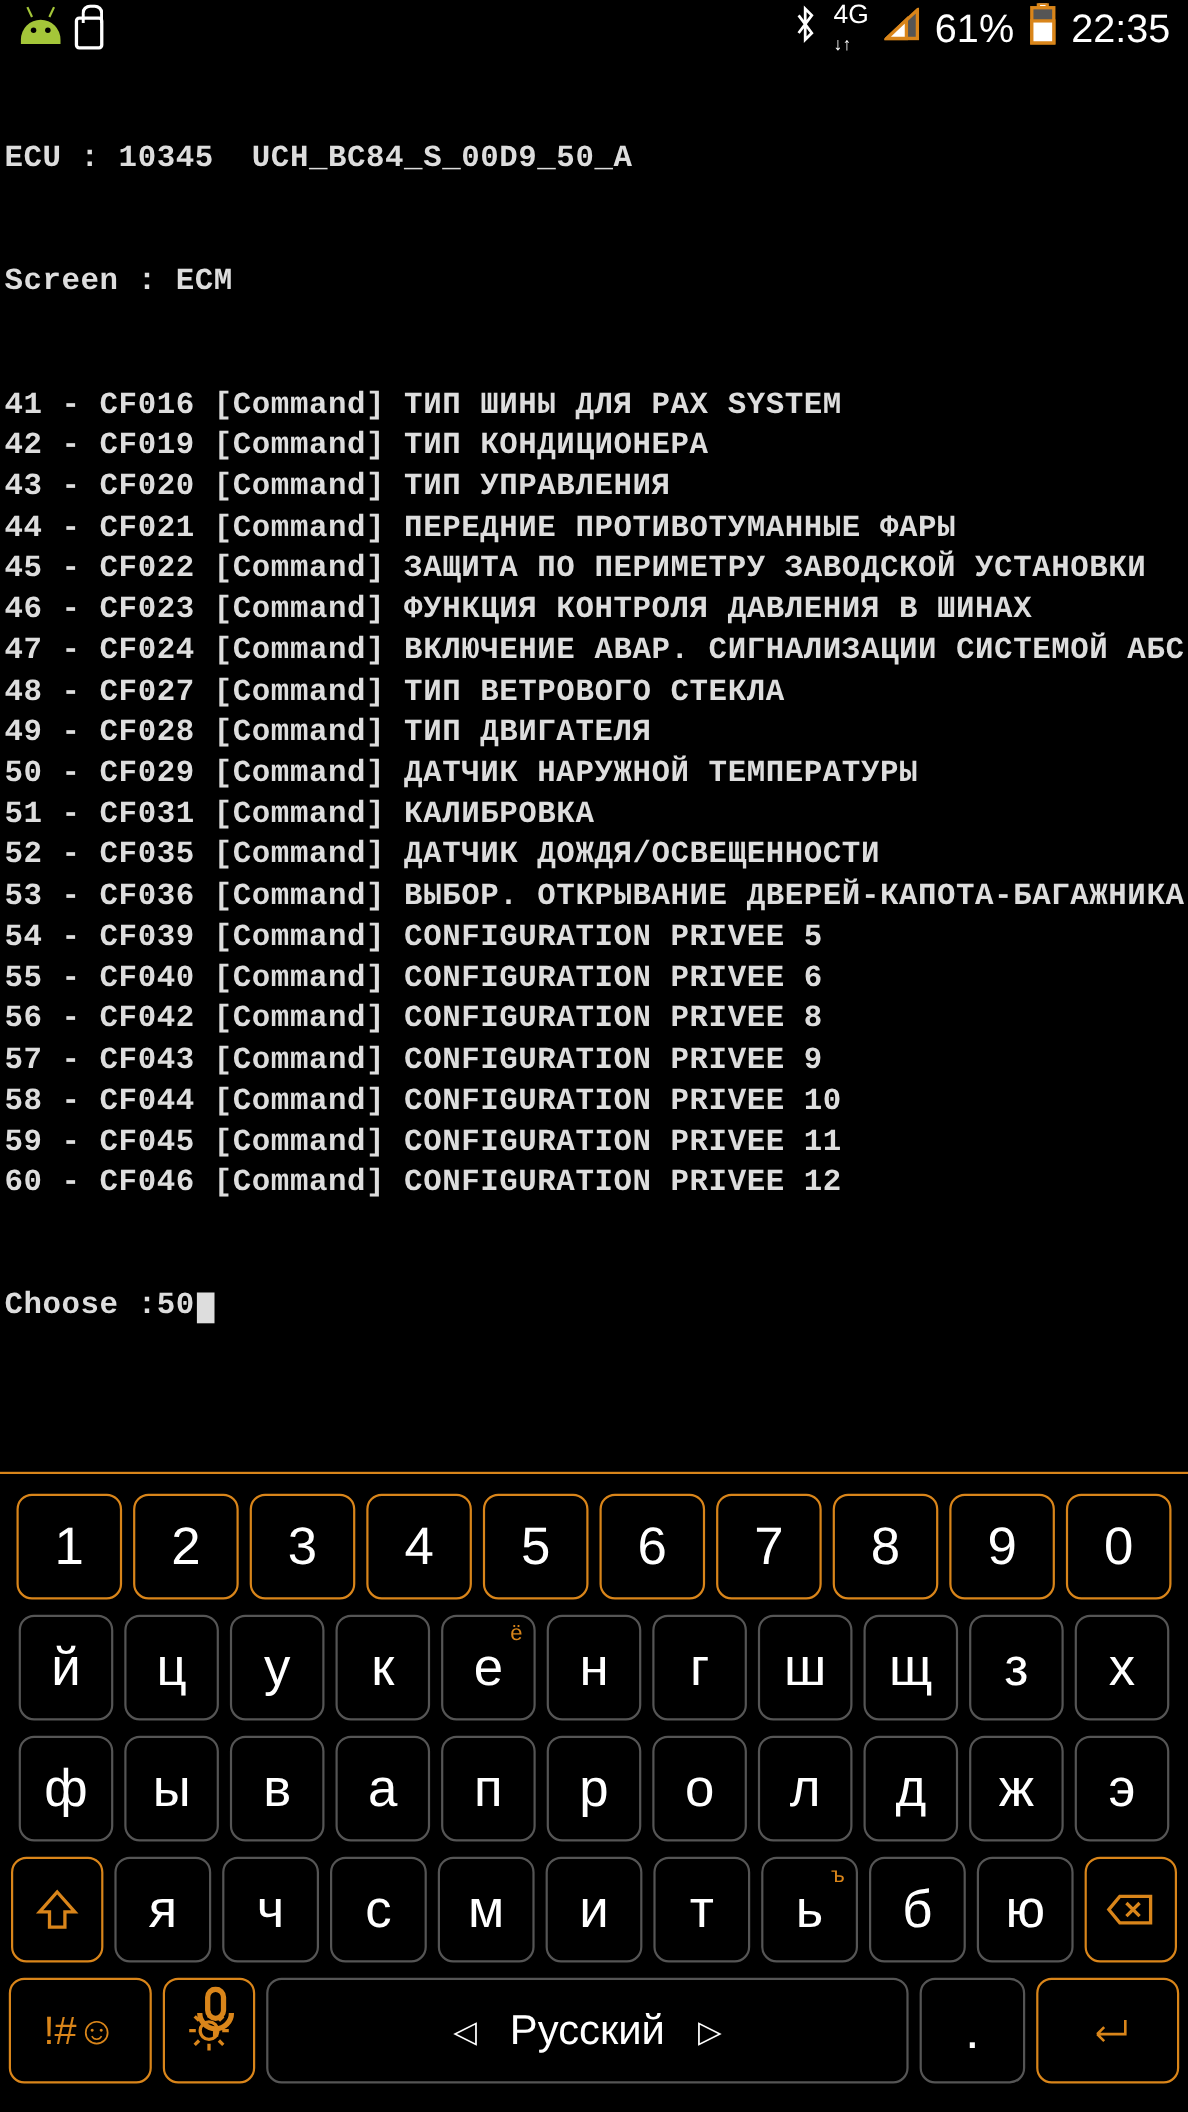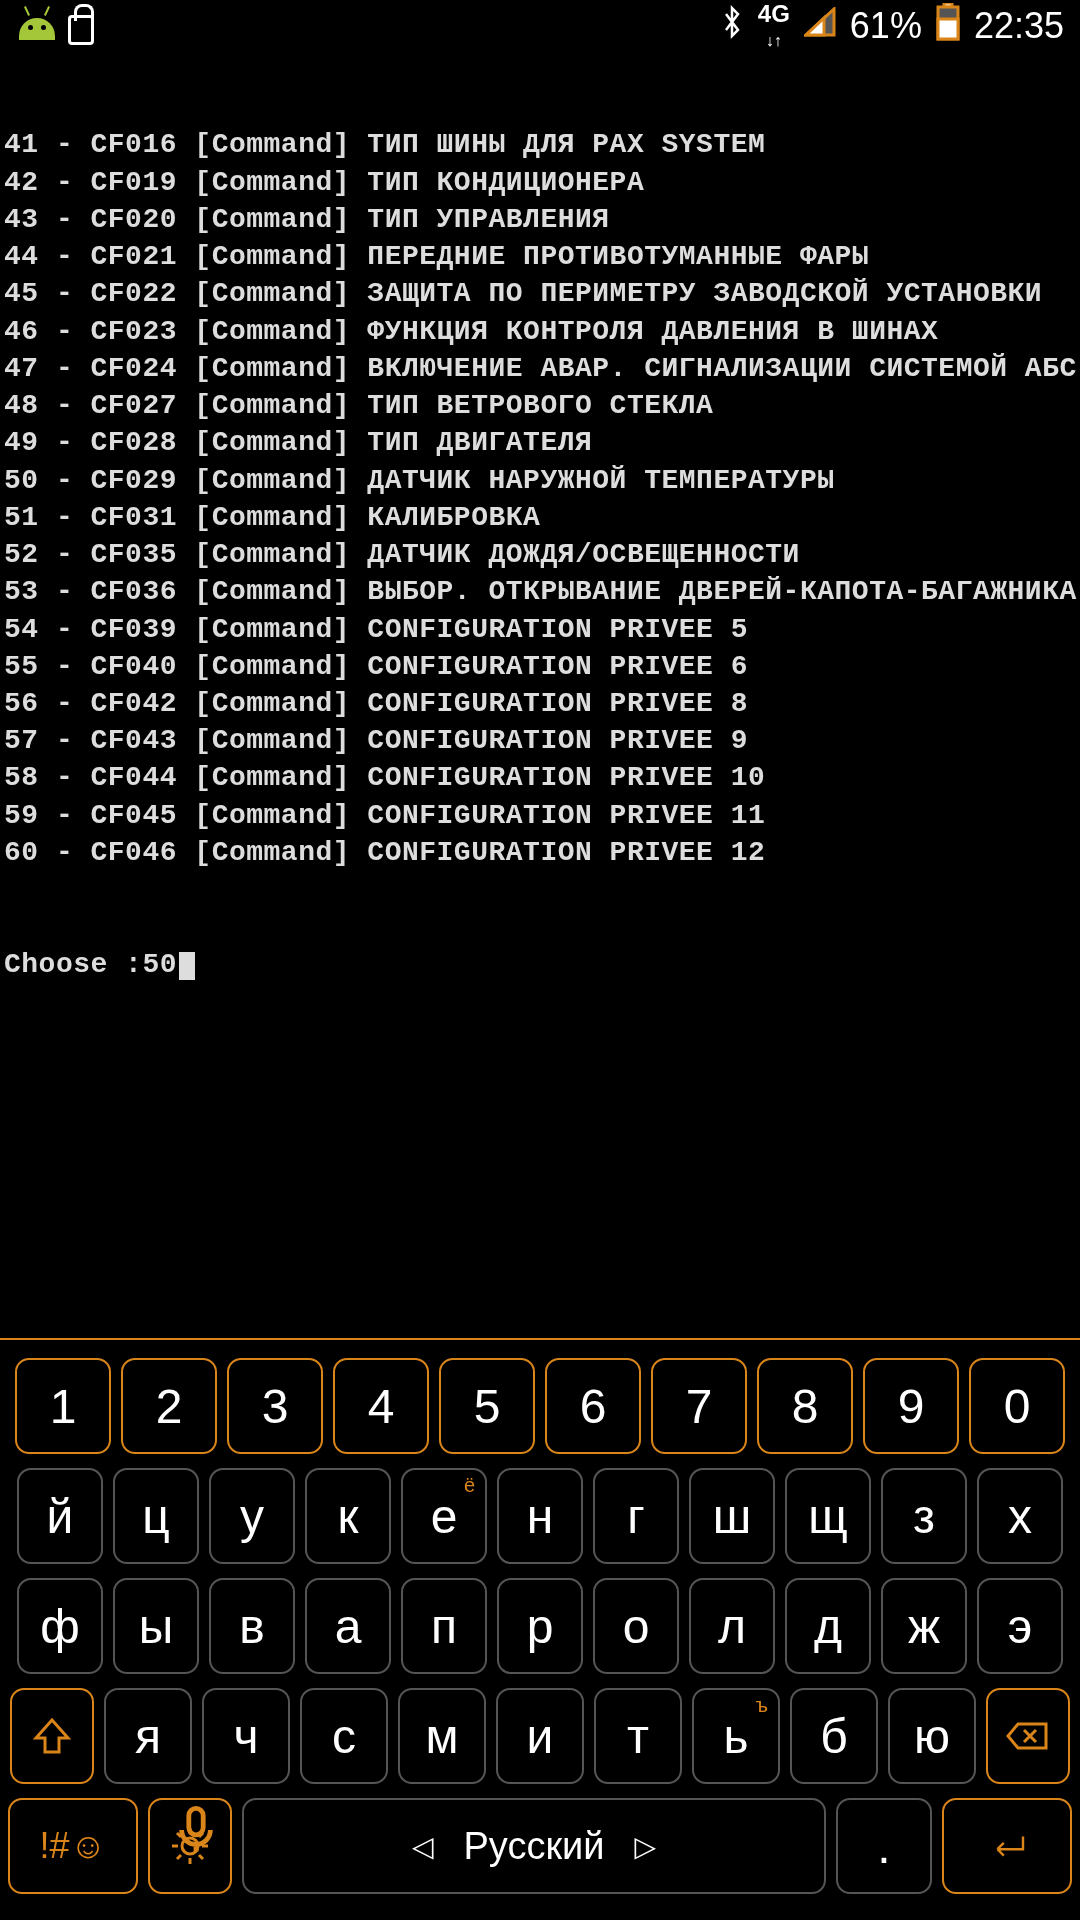--- a/index.html
+++ b/index.html
@@ -10,21 +10,21 @@
   .status-left { display: flex; align-items: center; gap: 10px; }
   .status-right { margin-left: auto; display: flex; align-items: center; gap: 14px; font-size: 32px; font-family: sans-serif; }
   .android-icon { width: 42px; height: 28px; position: relative; }
   .android-head { width: 36px; height: 22px; background: #a4c639; border-radius: 18px 18px 0 0; position: absolute; bottom: 0; left: 3px; }
   .android-eye { width: 5px; height: 5px; background: #000; border-radius: 50%; position: absolute; top: 7px; }
   .android-eye.l { left: 9px; } .android-eye.r { right: 9px; }
   .android-ant { width: 2px; height: 10px; background: #a4c639; position: absolute; top: -6px; }
   .android-ant.l { left: 10px; transform: rotate(-25deg); } .android-ant.r { right: 10px; transform: rotate(25deg); }
   .lock-icon { width: 26px; height: 30px; border: 3px solid #fff; border-radius: 4px; position: relative; margin-top: 8px; }
   .lock-icon::before { content: ""; position: absolute; width: 14px; height: 14px; border: 3px solid #fff; border-bottom: none; border-radius: 8px 8px 0 0; top: -14px; left: 3px; }
-  .net-label { font-size: 24px; line-height: 1; text-align: center; font-weight: bold; }
+  .net-label { font-size: 24px; line-height: 1; text-align: left; }
   .battery-pct, .clock { font-size: 36px; }
   
   
   .terminal { padding: 0 4px; color: #ddd; font-size: 28px; line-height: 1.33; letter-spacing: 0.5px; white-space: pre; font-family: 'Courier New', monospace; font-weight: bold; }
   .terminal .row { white-space: pre; }
   .cursor { display: inline-block; width: 16px; height: 28px; background: #ddd; vertical-align: text-bottom; margin-left: 2px; }
   
   
   .keyboard { position: absolute; bottom: 0; left: 0; right: 0; background: #000; border-top: 2px solid #d9851a; padding: 18px 8px 26px 8px; }
   .kb-row { display: flex; gap: 10px; margin-bottom: 14px; justify-content: center; }
@@ -80,20 +80,22 @@
           <rect x="8" y="0" width="8" height="4" fill="#fff"></rect>
           <rect x="2" y="4" width="20" height="32" fill="#555"></rect>
           <rect x="2" y="16" width="20" height="20" fill="#fff"></rect>
         </svg>
     </span>
     <span class="clock">22:35</span>
   </div>
 </div>
 
 <div class="terminal">
+  <div class="row">ECU : 10345  UCH_BC84_S_00D9_50_A</div>
+  <div class="row">Screen : ECM</div>
   <div id="term-rows"><div class="row">41 - CF016 [Command] ТИП ШИНЫ ДЛЯ PAX SYSTEM</div><div class="row">42 - CF019 [Command] ТИП КОНДИЦИОНЕРА</div><div class="row">43 - CF020 [Command] ТИП УПРАВЛЕНИЯ</div><div class="row">44 - CF021 [Command] ПЕРЕДНИЕ ПРОТИВОТУМАННЫЕ ФАРЫ</div><div class="row">45 - CF022 [Command] ЗАЩИТА ПО ПЕРИМЕТРУ ЗАВОДСКОЙ УСТАНОВКИ</div><div class="row">46 - CF023 [Command] ФУНКЦИЯ КОНТРОЛЯ ДАВЛЕНИЯ В ШИНАХ</div><div class="row">47 - CF024 [Command] ВКЛЮЧЕНИЕ АВАР. СИГНАЛИЗАЦИИ СИСТЕМОЙ АБС</div><div class="row">48 - CF027 [Command] ТИП ВЕТРОВОГО СТЕКЛА</div><div class="row">49 - CF028 [Command] ТИП ДВИГАТЕЛЯ</div><div class="row">50 - CF029 [Command] ДАТЧИК НАРУЖНОЙ ТЕМПЕРАТУРЫ</div><div class="row">51 - CF031 [Command] КАЛИБРОВКА</div><div class="row">52 - CF035 [Command] ДАТЧИК ДОЖДЯ/ОСВЕЩЕННОСТИ</div><div class="row">53 - CF036 [Command] ВЫБОР. ОТКРЫВАНИЕ ДВЕРЕЙ-КАПОТА-БАГАЖНИКА</div><div class="row">54 - CF039 [Command] CONFIGURATION PRIVEE 5</div><div class="row">55 - CF040 [Command] CONFIGURATION PRIVEE 6</div><div class="row">56 - CF042 [Command] CONFIGURATION PRIVEE 8</div><div class="row">57 - CF043 [Command] CONFIGURATION PRIVEE 9</div><div class="row">58 - CF044 [Command] CONFIGURATION PRIVEE 10</div><div class="row">59 - CF045 [Command] CONFIGURATION PRIVEE 11</div><div class="row">60 - CF046 [Command] CONFIGURATION PRIVEE 12</div></div>
   <div class="row"><span>Choose :</span><span>50</span><span class="cursor"></span></div>
 </div>
 
 <div class="keyboard">
   <div class="kb-row" id="kb-nums">
       <div class="key num">1</div>
       <div class="key num">2</div>
       <div class="key num">3</div>
       <div class="key num">4</div>

